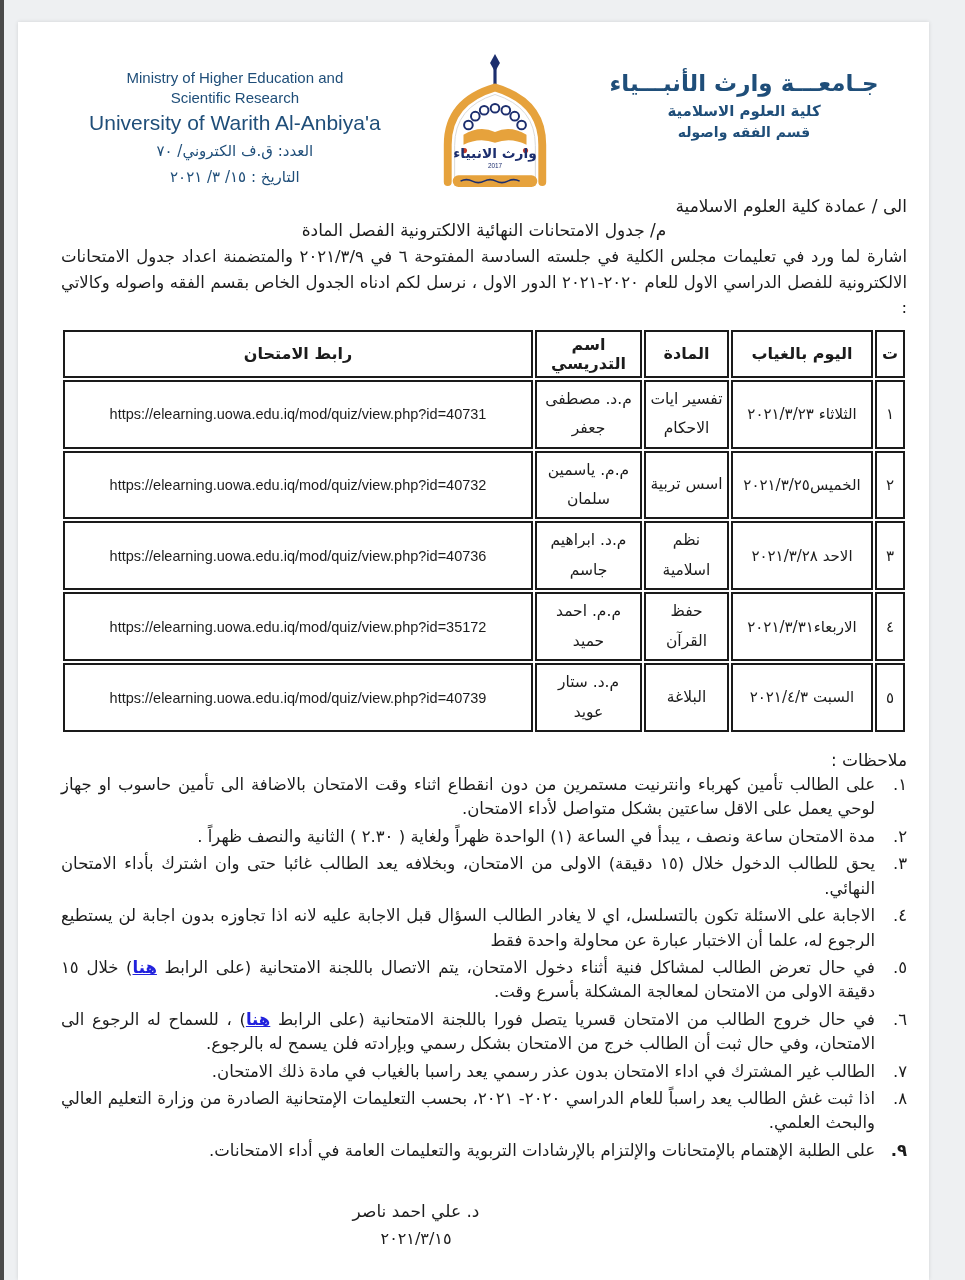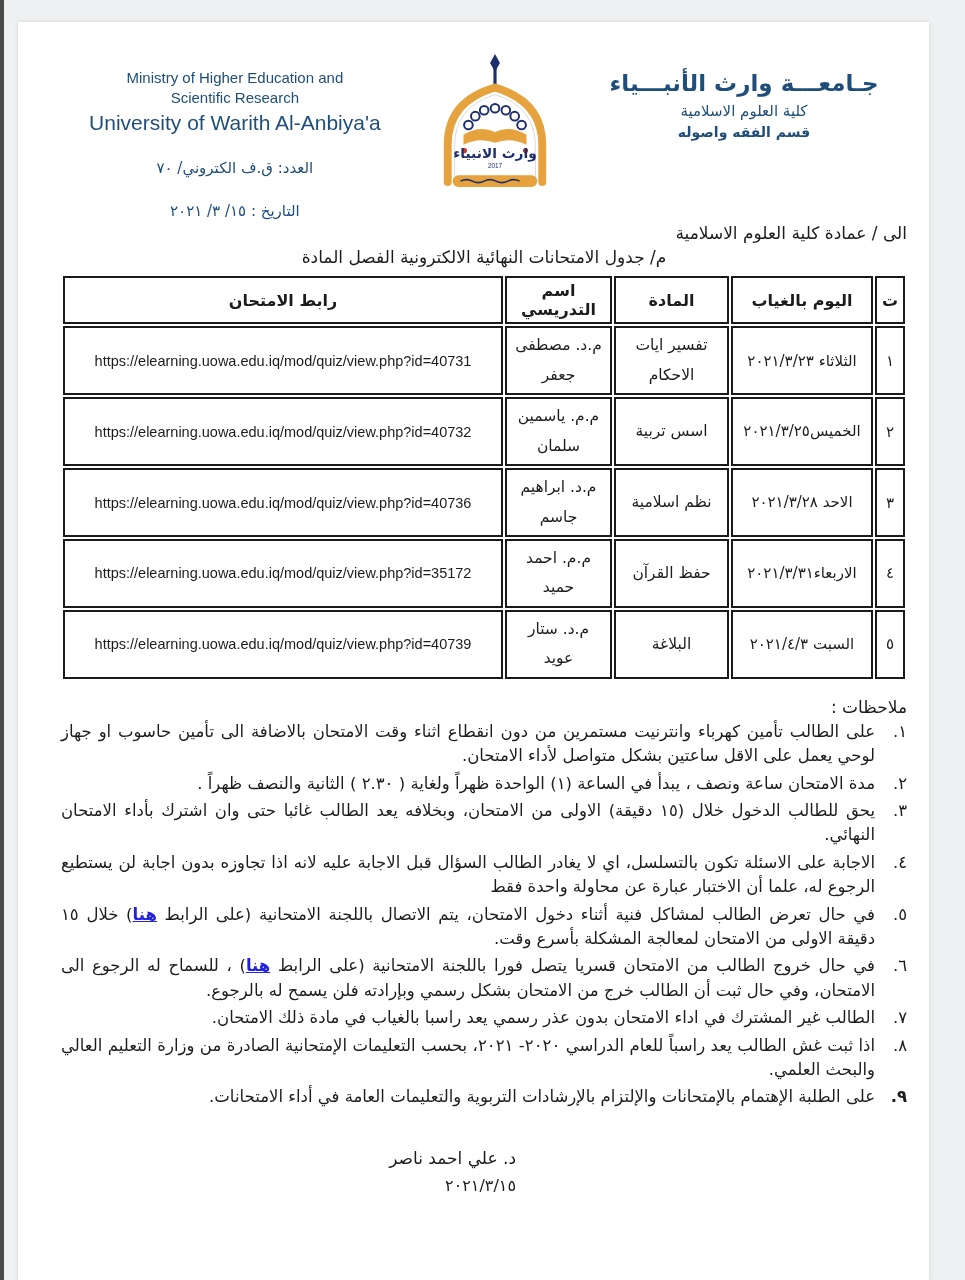--- a/index.html
+++ b/index.html
@@ -11,59 +11,59 @@
     position:absolute; left:18px; top:22px; width:911px; height:1258px;
     background:#ffffff; box-shadow:0 0 4px rgba(0,0,0,.12);
     padding:30px 22px 0 43px;
   }
 
   
   .letterhead { display:flex; justify-content:space-between; align-items:flex-start;gap:17px; }
   .lh-left { width:352px; text-align:center; margin-top:16px; }
   .lh-left .en { font-family:"Liberation Sans",sans-serif; color:#1f4e79; font-size:15px; line-height:1.3; }
   .lh-left .en-univ { font-family:"Liberation Sans",sans-serif; color:#1f4e79; font-size:21px; line-height:1.35; margin-top:2px; }
-  .lh-left .ar-line { direction:rtl; color:#1f4e79; font-size:15px; line-height:1.6; margin-top:19px; }
+  .lh-left .ar-line { direction:rtl; color:#1f4e79; font-size:15px; line-height:1.6; margin-top:2px; }
   .lh-logo { width:140px; display:flex; justify-content:center; margin-top:2px; }
   .lh-right { width:330px; text-align:center; direction:rtl; color:#1f4e79; margin-top:14px; }
   .lh-right .ar-ministry { font-size:16px; font-weight:bold; }
   .lh-right .ar-univ { font-size:23px; font-weight:bold; margin-top:4px; letter-spacing:1px; }
-  .lh-right .ar-college { font-size:15px; font-weight:normal; margin-top:6px; }
+  .lh-right .ar-college { font-size:15px; font-weight:bold; margin-top:6px; }
   .lh-right .ar-dept { font-size:14px; font-weight:bold; margin-top:4px; }
 
   
   .letter { direction:rtl; }
   .to-line { font-size:17px; text-align:right; }
   .subject-line { font-size:17px; text-align:center; margin-top:4px; }
   .body-par { font-size:16.5px; line-height:1.55; text-align:justify; margin-top:4px; }
 
   
   table.exam { direction:rtl; width:100%; border-collapse:separate; border-spacing:2.5px; margin-top:7px; }
   table.exam td, table.exam th { border:2px solid #1a1a1a; background:#fff; padding:3px 4px; vertical-align:middle; }
   table.exam th { font-size:16px; font-weight:bold; height:46px; }
   .col-no { width:30px; }
   .col-date { width:142px; font-size:15px; }
-  .col-subj { width:115px; font-size:15.5px;margin-left:19px; }
+  .col-subj { width:85px; font-size:15.5px;margin-left:19px; }
   .col-teach { width:107px; font-size:15.5px; }
   td.cell-no { text-align:center; vertical-align:top; padding-top:5px; font-size:15px; }
   td.cell-center { text-align:center; line-height:1.9; }
   td.cell-link { direction:ltr; text-align:center; font-family:"Liberation Sans",sans-serif; font-size:14.5px; white-space:nowrap; }
   tr.tall td { height:55px; }
   tr.short td { height:34px; }
 
   
   .notes { direction:rtl; margin-top:16px; }
   .notes-title { font-size:17px; text-align:right; }
   .note-item { display:flex; font-size:16.5px; line-height:1.48; margin-top:3px; }
   .note-num { flex:0 0 32px; text-align:right; padding-left:6px; }
   .note-num.bold { font-weight:bold; }
   .note-text { flex:1; text-align:justify; }
   .inline-link { color:#2222dd; text-decoration:underline; font-weight:bold; cursor:pointer; }
 
   
-  .signature { direction:rtl; width:200px; margin:38px 0 0 0; position:relative; right:-255px; text-align:right; }
+  .signature { direction:rtl; width:200px; margin:38px 0 0 0; position:relative; right:-255px; text-align:center; }
   .sig-name { font-size:17px; }
   .sig-date { font-size:16px; margin-top:8px; }
 </style>
 </head>
 <body>
 
 <div class="scan-edge"></div>
 
 <div class="page">
 
@@ -112,20 +112,21 @@
     <div class="lh-right">
       <div class="ar-univ">جـامعـــة وارث الأنبـــياء</div>
       <div class="ar-college">كلية العلوم الاسلامية</div>
       <div class="ar-dept">قسم الفقه واصوله</div>
     </div>
   </div>
 
   <div class="letter">
     <div class="to-line">الى / عمادة كلية العلوم الاسلامية</div>
     <div class="subject-line">م/ جدول الامتحانات النهائية الالكترونية الفصل المادة</div>
+    <div class="body-par">اشارة لما ورد في تعليمات مجلس الكلية في جلسته السادسة المفتوحة ٦ في ٢٠٢١/٣/٩ والمتضمنة اعداد جدول الامتحانات الالكترونية للفصل الدراسي الاول للعام ٢٠٢٠-٢٠٢١ الدور الاول ، نرسل لكم ادناه الجدول الخاص بقسم الفقه واصوله وكالاتي :</div>
   </div>
 
   <table class="exam">
     <tbody>
         <tr>
       <th class="col-no">ت</th>
       <th class="col-date">اليوم بالغياب</th>
       <th class="col-subj">المادة</th>
       <th class="col-teach">اسم التدريسي</th>
       <th class="col-link">رابط الامتحان</th>

